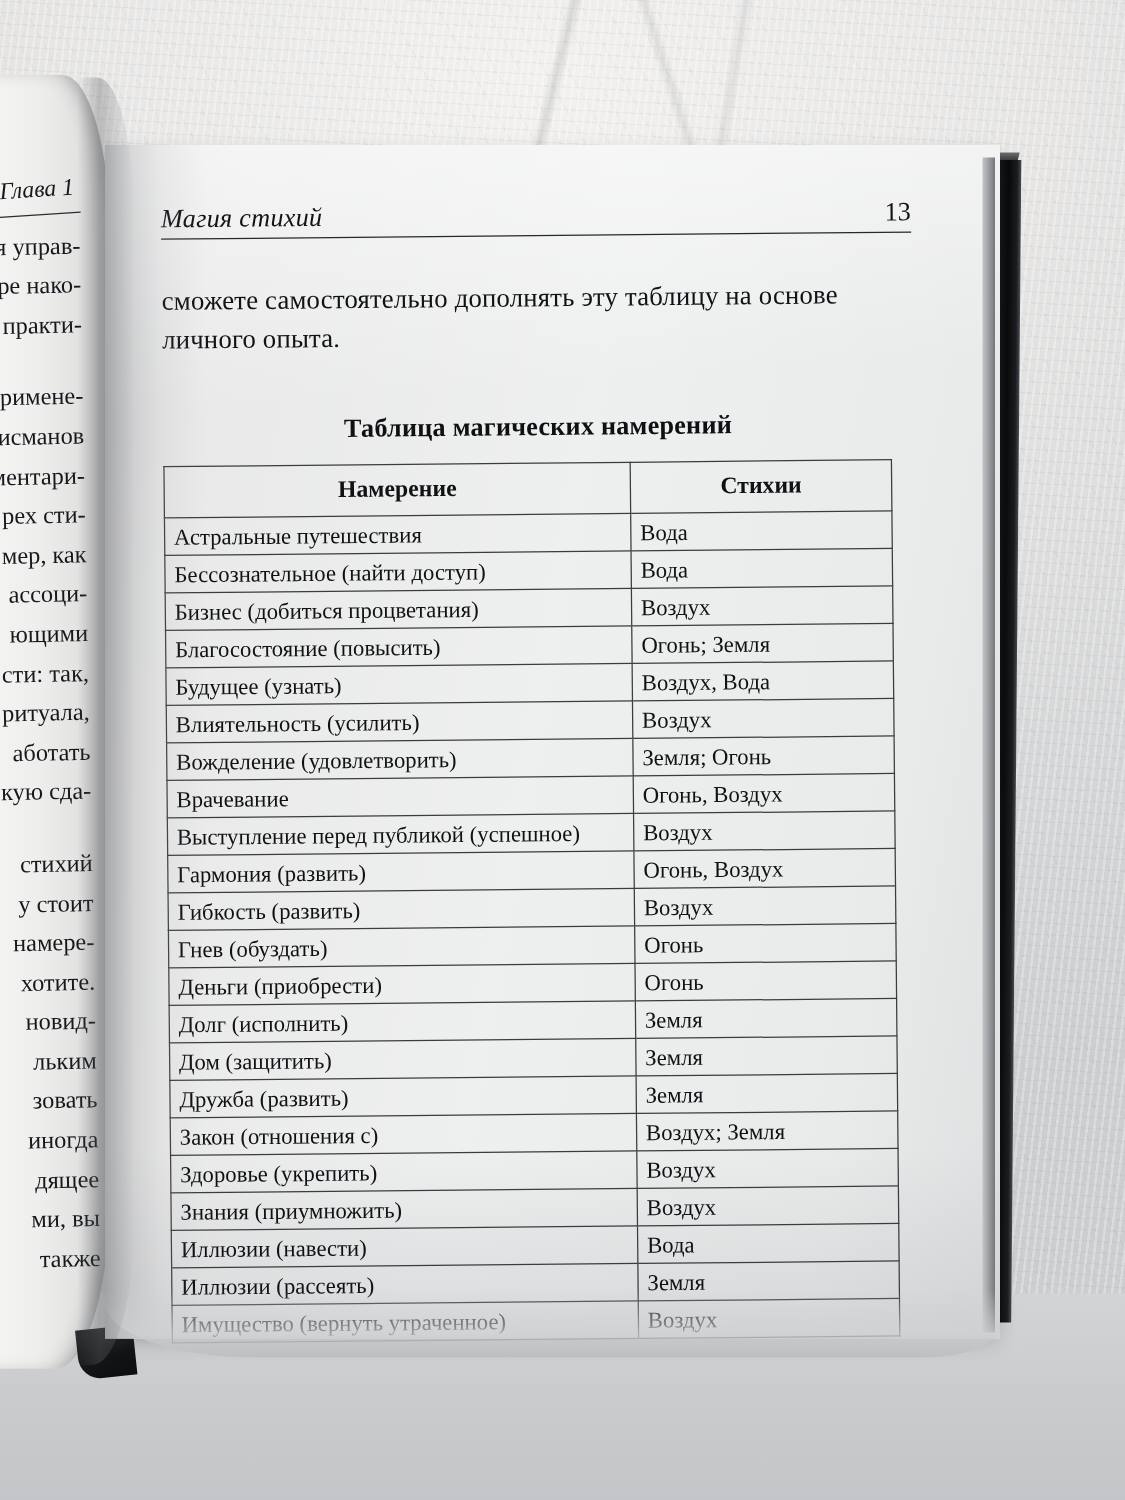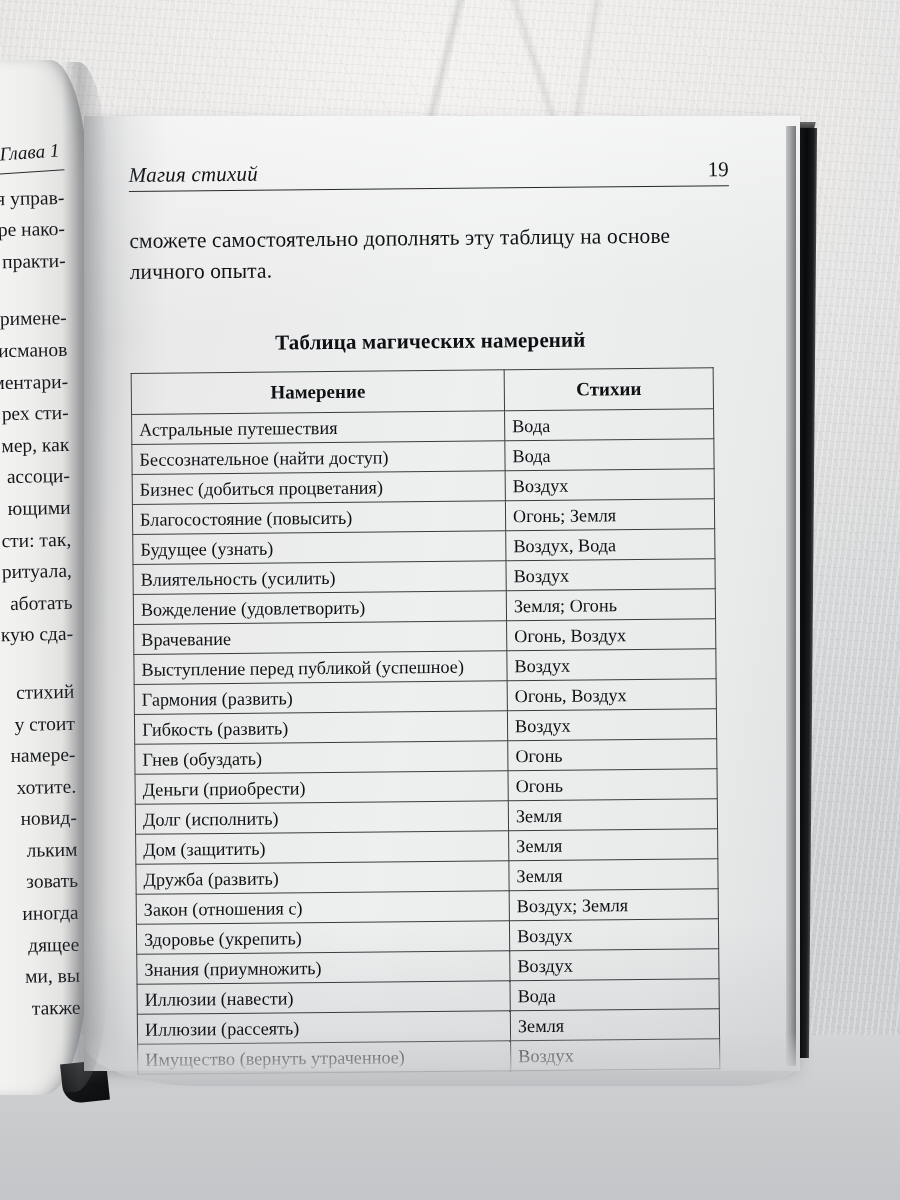--- a/index.html
+++ b/index.html
@@ -209,21 +209,21 @@
 
   <div class="page-right">
     <div class="page-right-sheen"></div>
   </div>
   <div class="page-right-fold"></div>
 
   <div class="content">
 
     <div class="runhead">
       <span class="runhead-title">Магия стихий</span>
-      <span class="runhead-page">19</span>
+      <span class="runhead-page">13</span>
     </div>
 
     <p class="body-par">сможете самостоятельно дополнять эту таблицу на основе личного опыта.</p>
 
     <div class="table-caption">Таблица магических намерений</div>
 
     <table class="intent-table">
       <colgroup>
         <col class="c-intent">
         <col class="c-elem">

